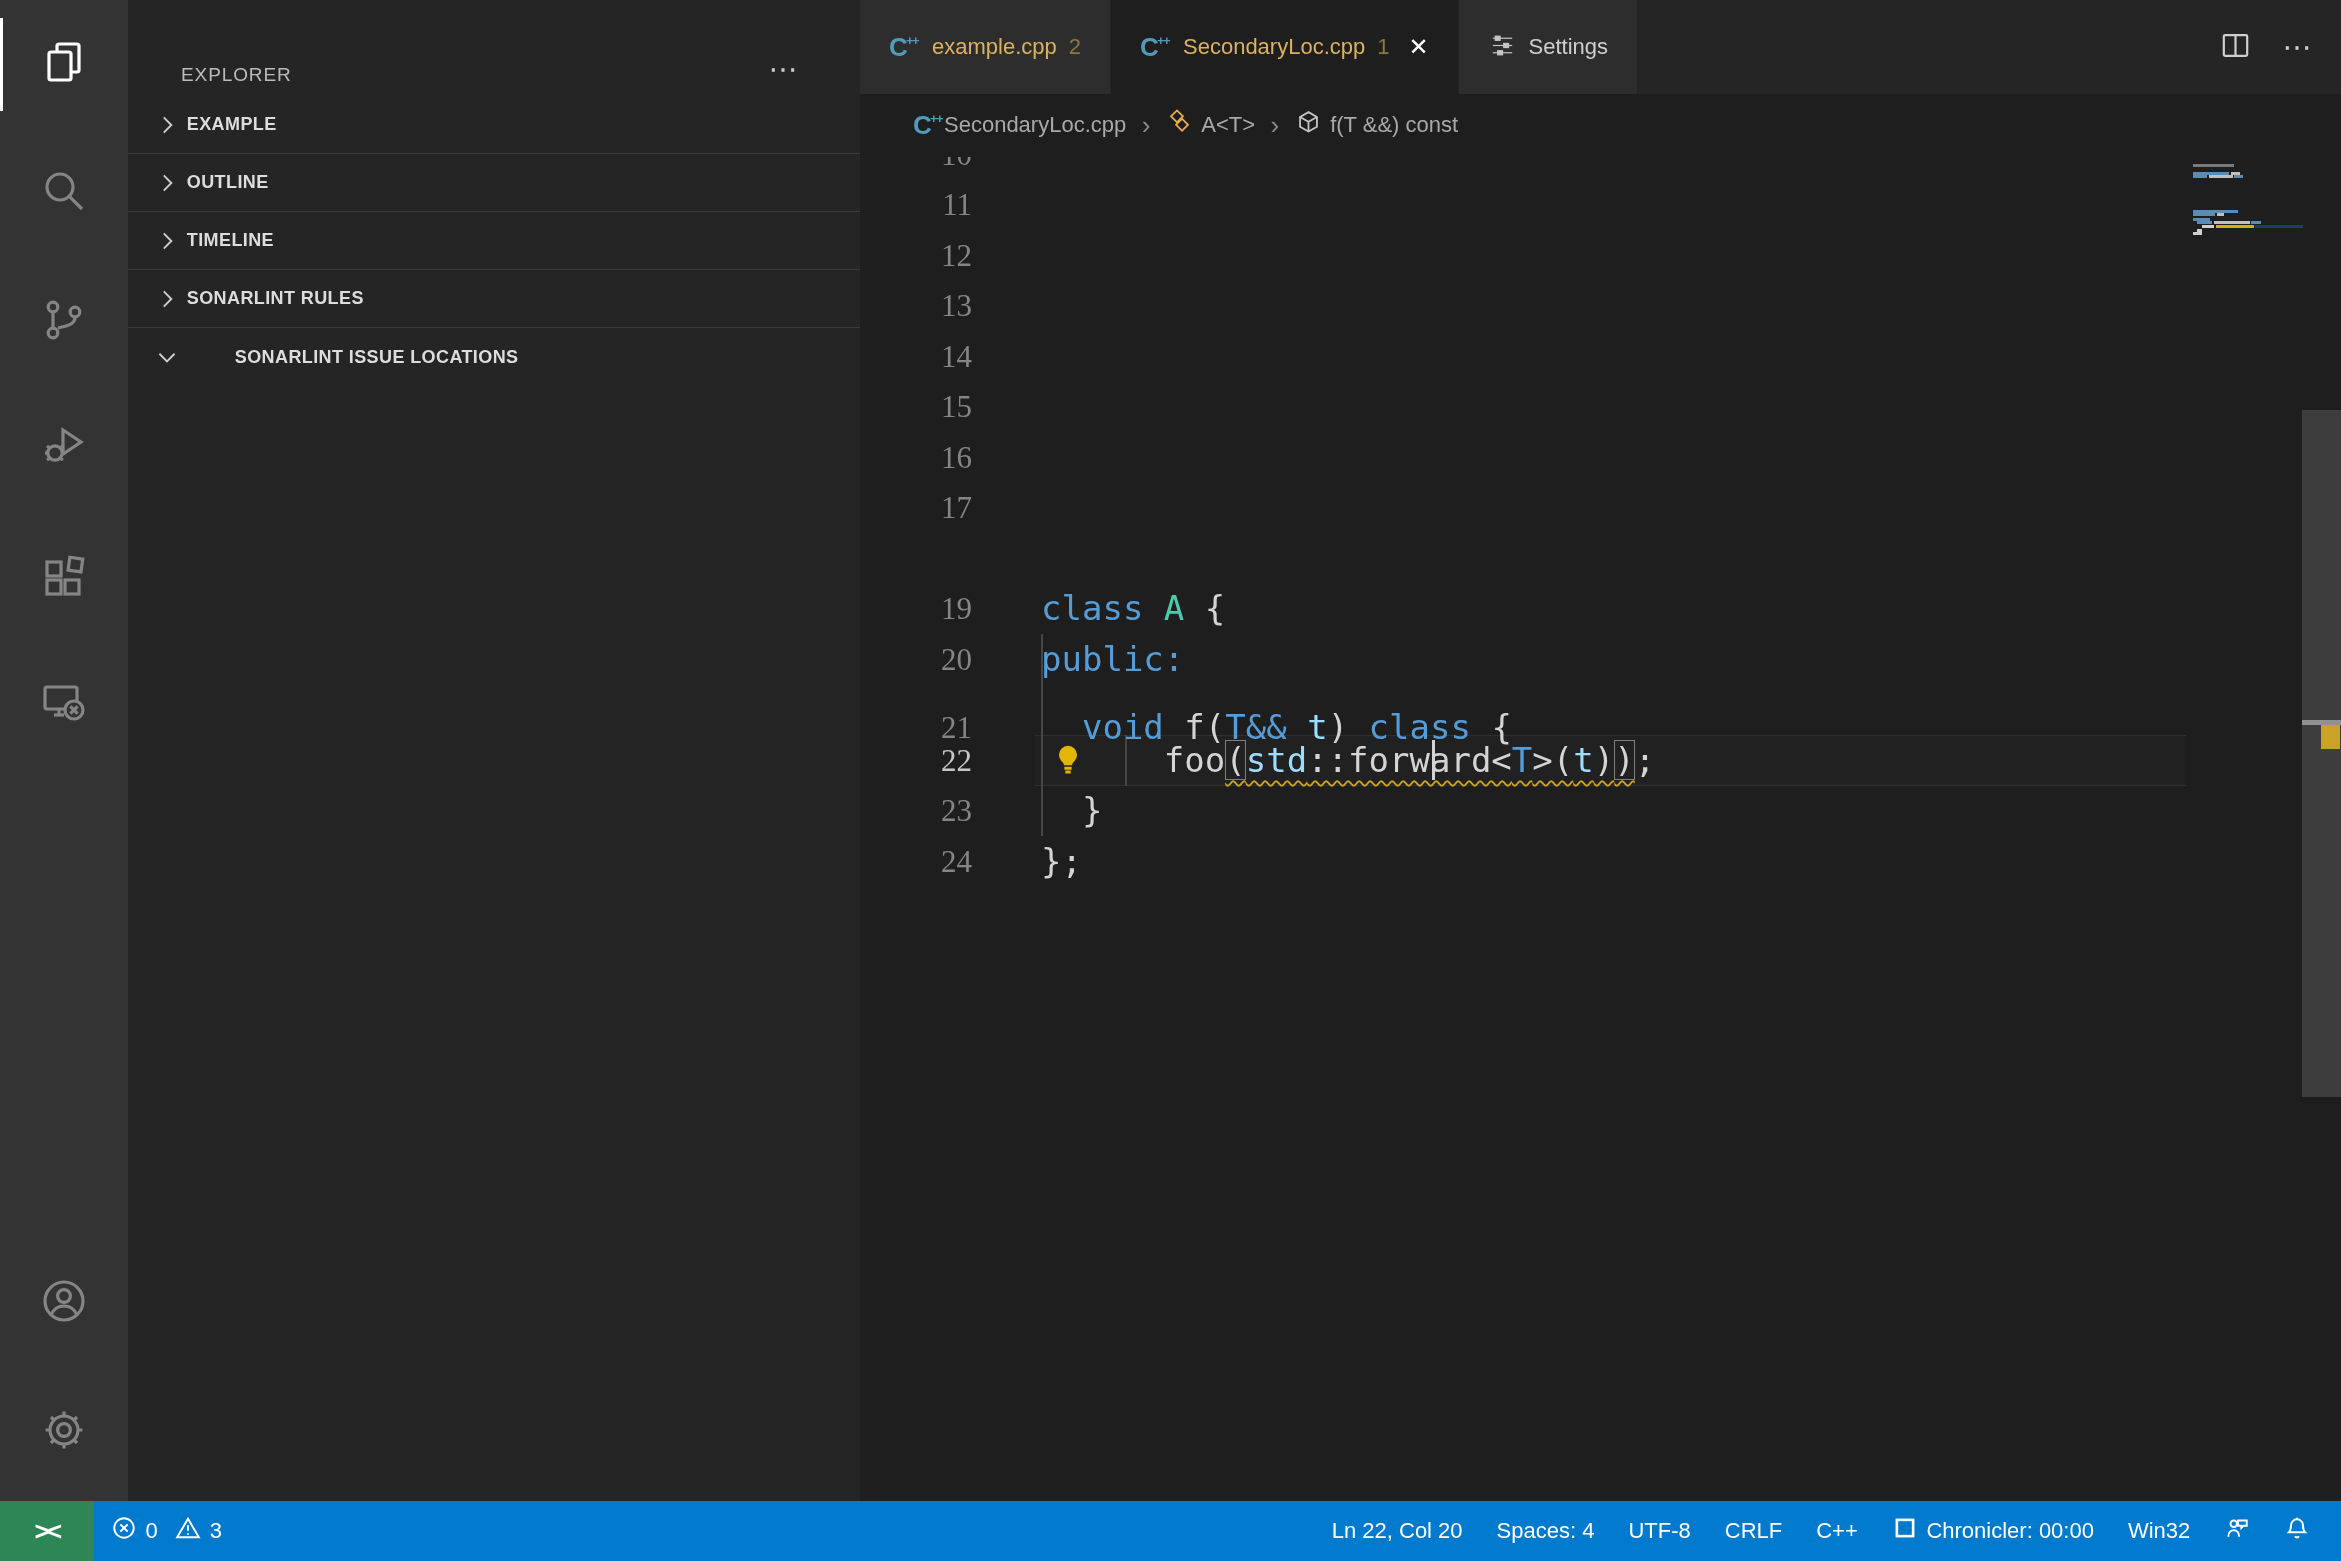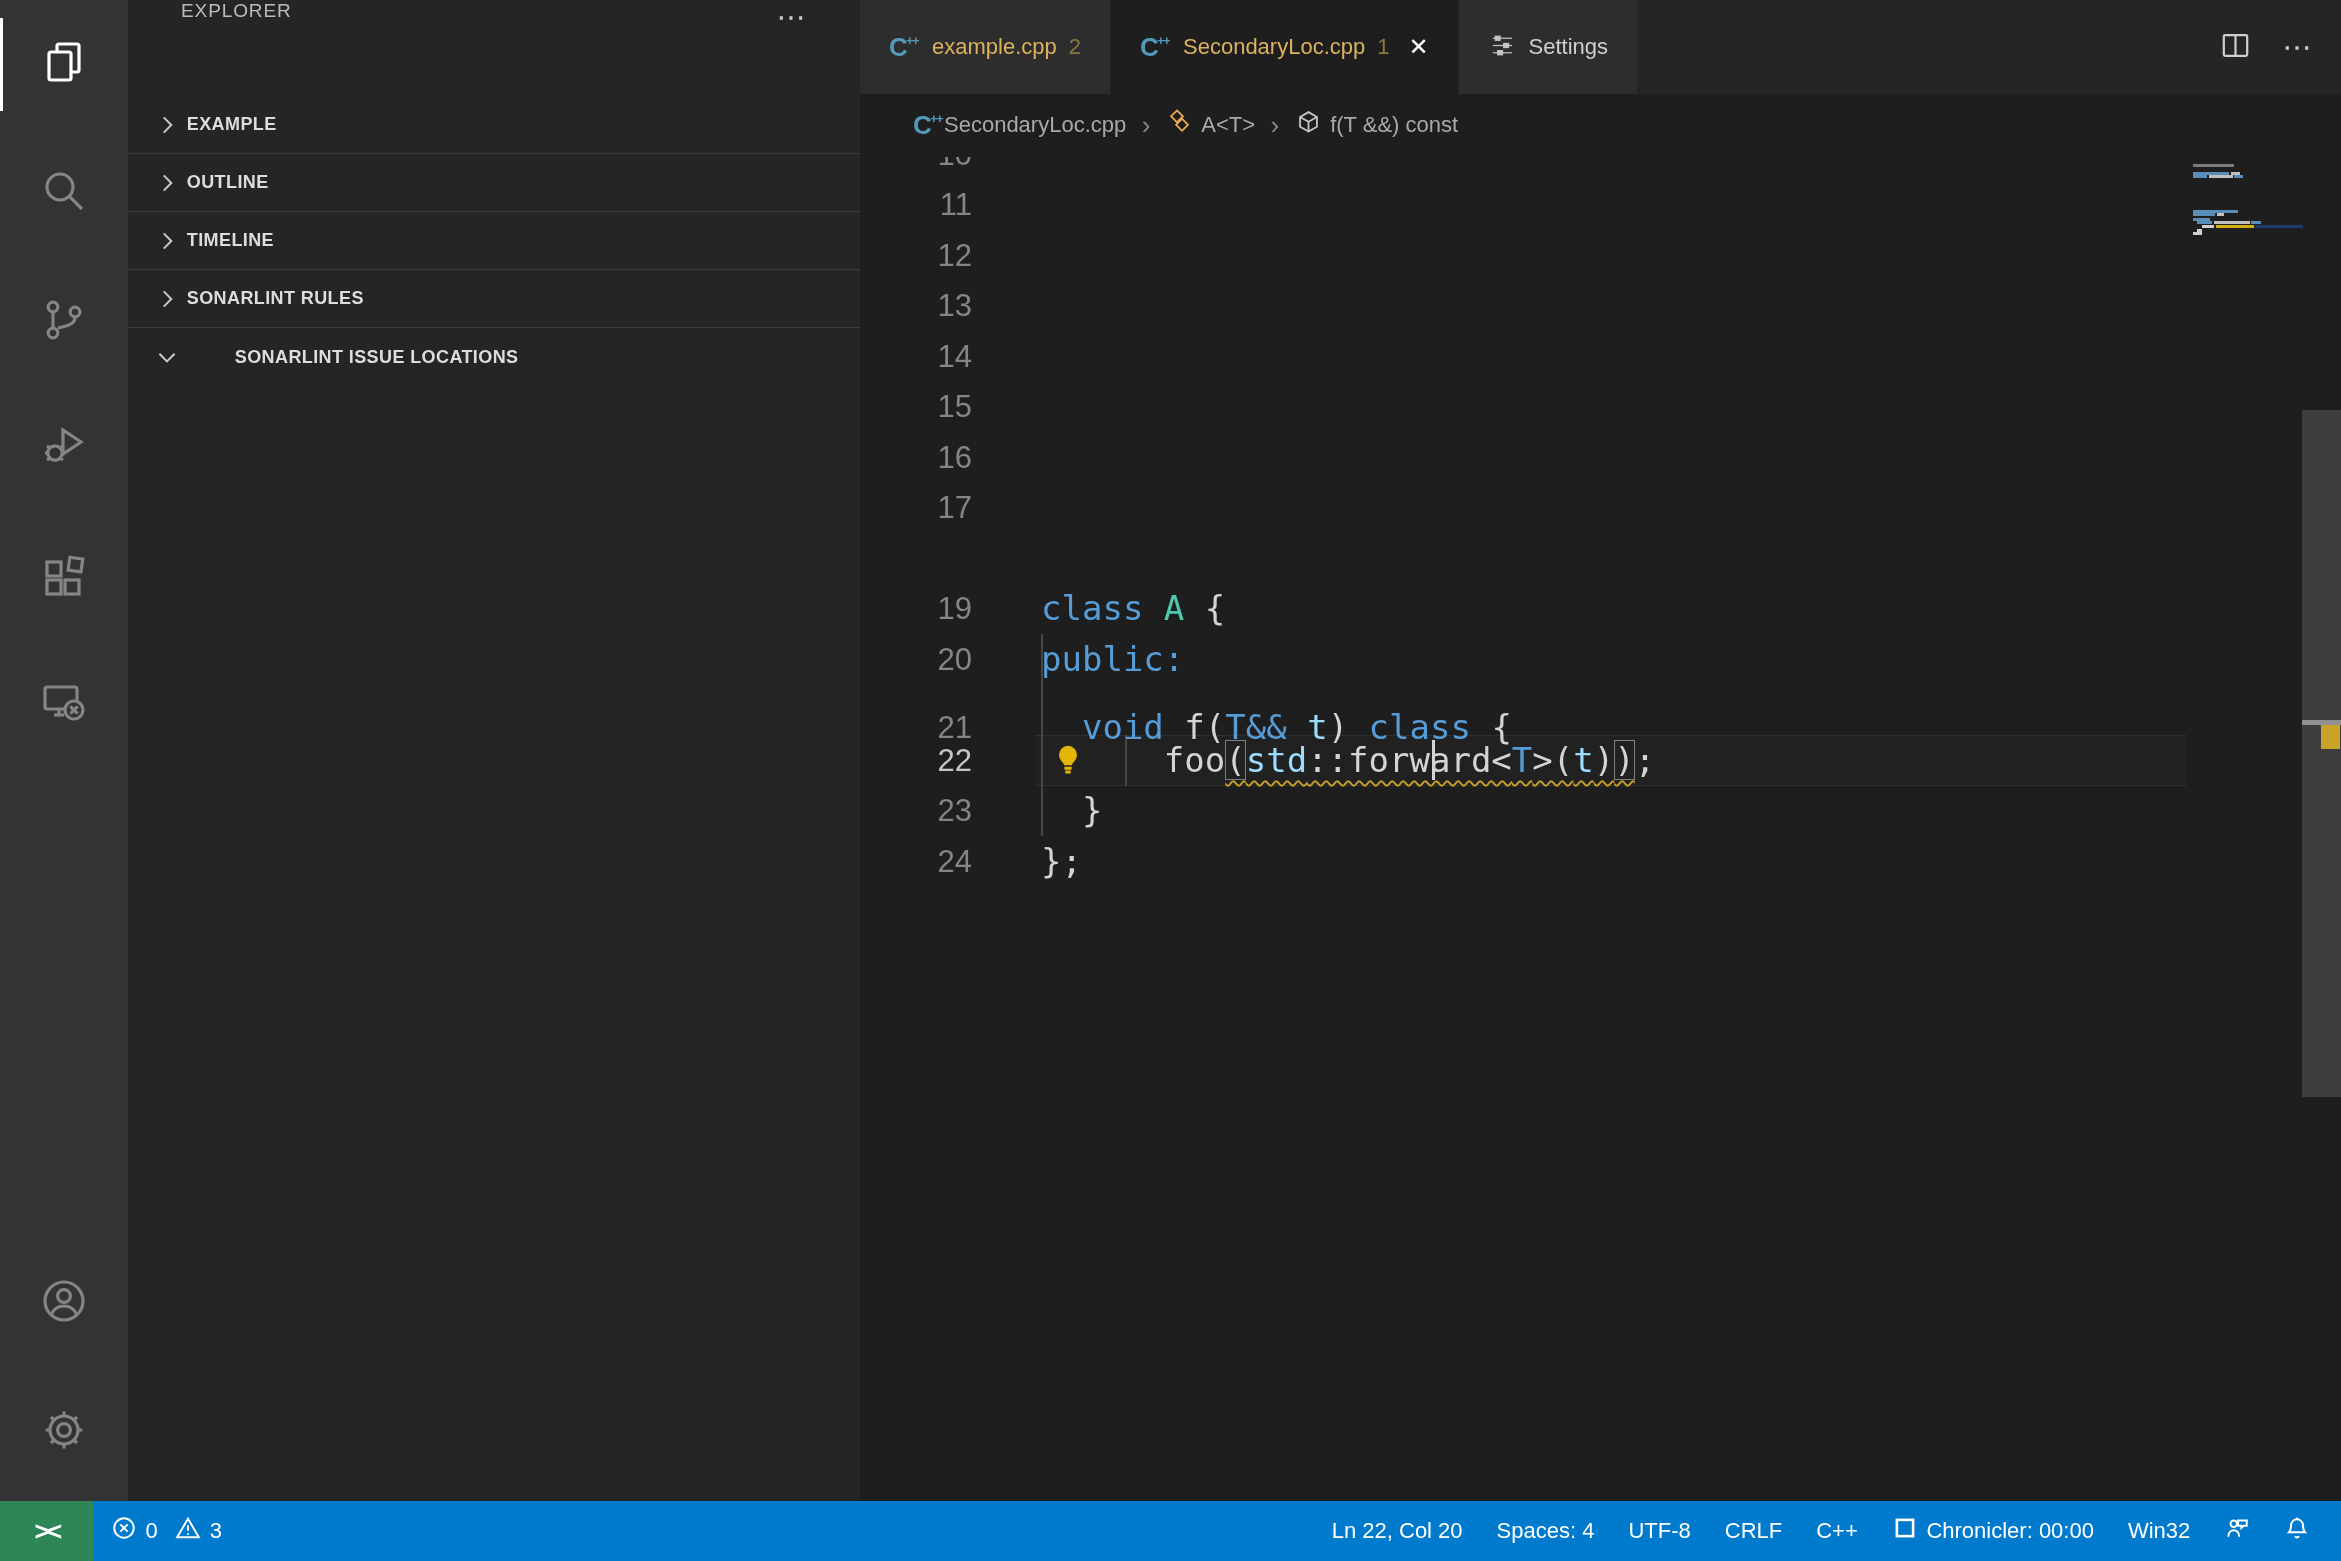--- a/index.html
+++ b/index.html
@@ -9,21 +9,21 @@
 
   
   #activity-bar { position:absolute; left:0; top:0; width:128px; bottom:60px; background:#333333; }
   .act-item { position:absolute; left:0; width:128px; height:103px; display:flex; align-items:center; justify-content:center; }
   .act-item svg { width:48px; height:48px; stroke:#858585; fill:none; stroke-width:1.6; }
   .act-item.active svg { stroke:#ffffff; }
   .act-item.active::before { content:""; position:absolute; left:0; top:5.1px; bottom:5.1px; width:3.4px; background:#ffffff; }
 
   
   #sidebar { position:absolute; left:128px; top:0; width:732px; bottom:60px; background:#252526; }
-  #sidebar-header { position:absolute; top:0; left:0; right:0; height:86px; display:flex; align-items:flex-start; }
+  #sidebar-header { position:absolute; top:0; left:0; right:8px; height:86px; display:flex; align-items:flex-end; }
   #sidebar-title { color:#bbbbbb; font-size:19px; letter-spacing:0.9px; margin-left:53px; }
   #sidebar-more { position:absolute; right:51px; color:#cccccc; font-size:29px; letter-spacing:3.4px; cursor:pointer; }
   #sections { position:absolute; top:96px; left:0; right:0; }
   .section { height:58px; display:flex; align-items:center; border-bottom:0.9px solid #3a3a3a; cursor:pointer; }
   .section:last-child { border-bottom:none;gap:48px; }
   .section .chev { width:26px; height:26px; margin-left:26px; margin-right:6.8px; flex:none; }
   .section .chev svg { width:26px; height:26px; stroke:#cccccc; fill:none; stroke-width:1.8; }
   .section .slabel { color:#dddddd; font-size:18px; font-weight:bold; letter-spacing:0.4px; }
 
   
@@ -41,21 +41,21 @@
   #tab-more { color:#cfcfcf; font-size:29px; letter-spacing:3.4px; cursor:pointer; }
 
   #breadcrumb { position:absolute; top:94px; left:0; right:0; height:62px; background:#1e1e1e; display:flex; align-items:center; padding-left:53px; }
   .bc-item { display:flex; align-items:center; color:#a9a9a9; font-size:22px; cursor:pointer; }
   .bc-sep { color:#8a8a8a; font-size:26px; margin:0 15.4px; }
   .bc-item svg { width:27px; height:27px; margin-right:8.6px; fill:none; stroke-width:1.6; }
 
   
   #code-area { position:absolute; top:157px; left:0; right:0; bottom:0; overflow:hidden; }
   .code-row { position:absolute; left:0; right:0; height:51px; }
-  .ln { position:absolute; left:0; width:112px; text-align:right; font-family:Liberation Sans, sans-serif; font-size:31px; line-height:51px; color:#858585; }
+  .ln { position:absolute; left:0; width:112px; text-align:right; font-family:Liberation Serif, serif; font-size:31px; line-height:51px; color:#858585; }
   .ln.cur { color:#c6c6c6; }
   .lt { position:absolute; left:181px; font-family:"DejaVu Sans Mono", monospace; font-size:34px; line-height:51px; white-space:pre; }
   .k { color:#569CD6; } .t { color:#4EC9B0; } .p { color:#9CDCFE; } .w { color:#D4D4D4; }
   .m { color:#D4D4D4; outline:1.7px solid #7f7f7f; outline-offset:-1.7px; }
   .sq { text-decoration:underline wavy #C9A227 2.1px; text-underline-offset:7.7px; text-decoration-skip-ink:none; }
   #cur-line { position:absolute; left:175px; width:1151px; height:51px; border-top:1.7px solid #2f2f2f; border-bottom:1.7px solid #2f2f2f; background:rgba(255,255,255,0.015); }
   .guide { position:absolute; width:1.7px; background:#464646; }
   #caret { position:absolute; width:2.6px; height:40px; background:#d4d4d4; }
   #bulb { position:absolute; width:36px; height:36px; }
 

